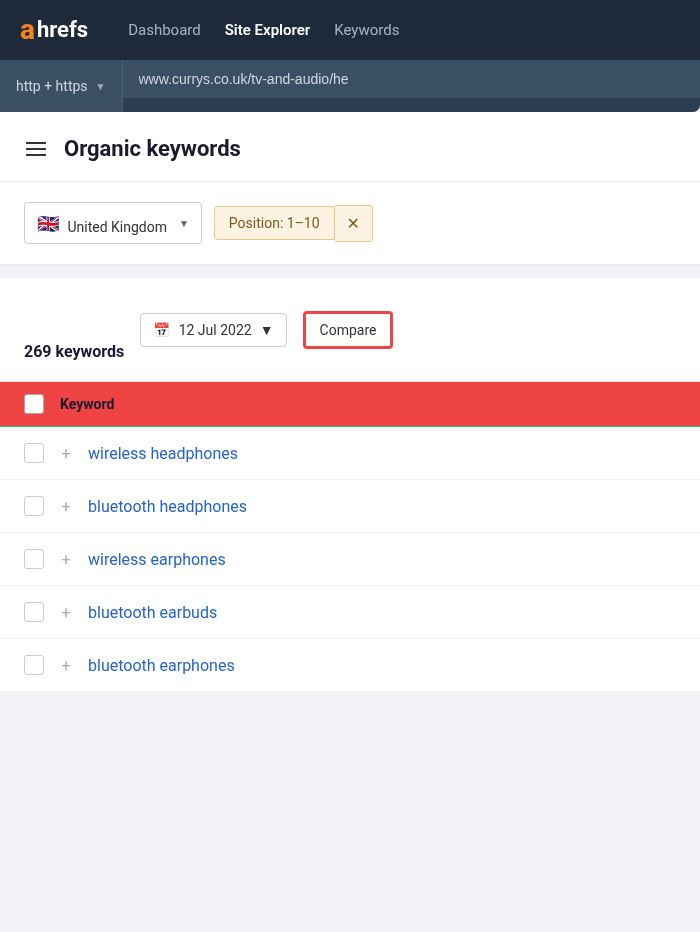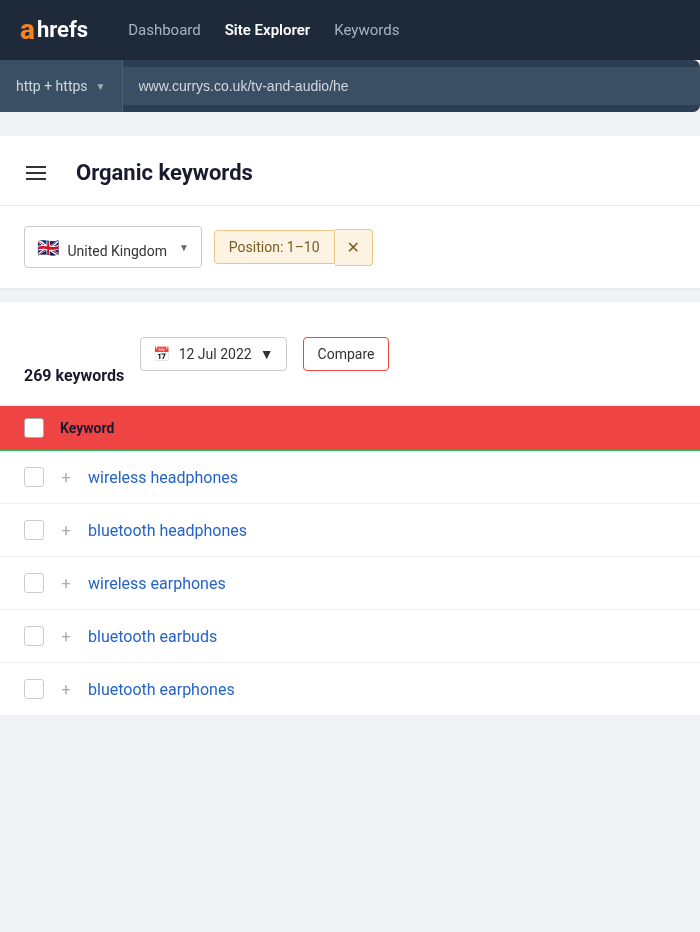--- a/index.html
+++ b/index.html
@@ -62,21 +62,21 @@
     .nav-item.active {
       color: #ffffff;
       font-weight: 600;
     }
 
     
     .url-bar {
       background: #2c3e52;
       height: 52px;
       display: flex;
-      align-items: center;
+      align-items: flex-start;
       padding: 0 0 0 0;
       gap: 0;
       border-radius: 7px;
     }
 
     .protocol-selector {
       background: #3a4f63;
       color: #d0d8e0;
       border: none;
       height: 52px;
@@ -111,23 +111,22 @@
       background: #f0f2f5;
       padding: 0;
     }
 
     
     .page-header {
       background: #ffffff;
       padding: 24px 24px 20px 24px;
       display: flex;
       align-items: center;
-      gap: 28px;
+      gap: 16px;
       border-bottom: 1px solid #e5e8ec;
-      margin-top: 24px;
     }
 
     .hamburger-icon {
       cursor: pointer;
       color: #333;
       font-size: 18px;
       display: flex;
       flex-direction: column;
       gap: 4px;
       padding: 2px;
@@ -246,21 +245,21 @@
       color: #333;
     }
 
     .calendar-icon {
       font-size: 14px;
     }
 
     .compare-btn {
       display: flex;
       align-items: center;
-      border: 1px solid #ef4444;
+      border: 3px solid #ef4444;
       border-radius: 4px;
       padding: 8px 14px;
       cursor: pointer;
       background: #fff;
       font-size: 14px;
       color: #333;
     }
 
     
     .keywords-table {

